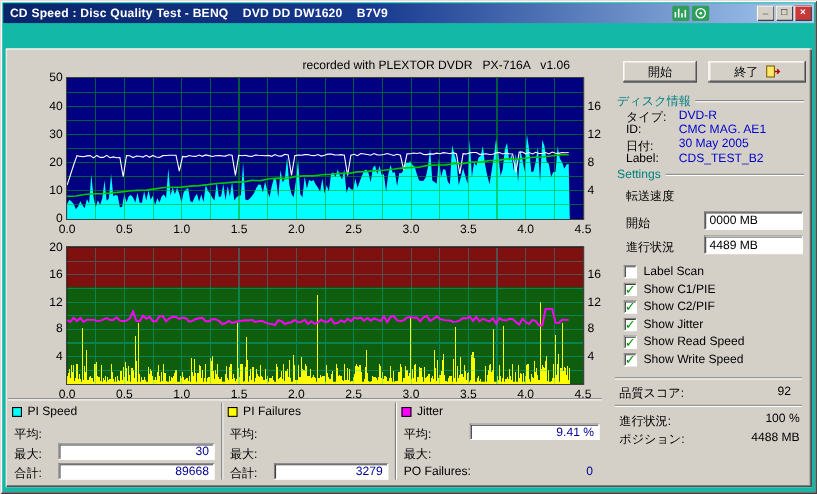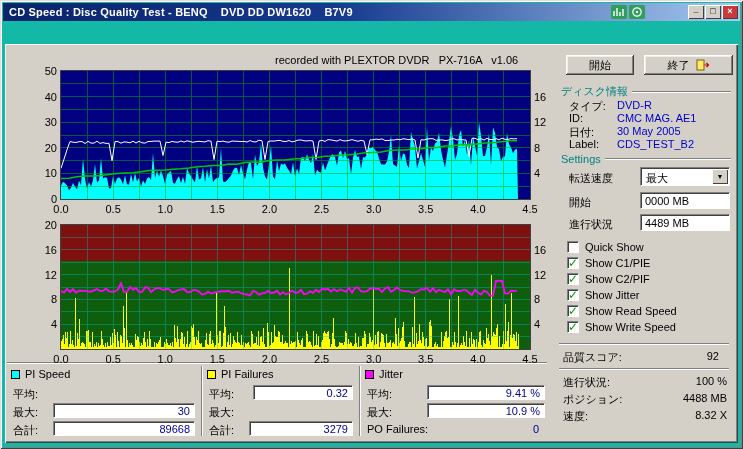--- a/index.html
+++ b/index.html
@@ -144,21 +144,20 @@
     </div>
     <div class="vdiv" style="left:196px;top:322px;height:70px"></div>
 
     <div class="stat-panel" style="left:200px;top:322px;width:150px">
       <div class="stat-head">
         <span class="swatch" style="background: rgb(255, 255, 0);"></span>
         <span class="stat-title">PI Failures</span>
       </div>
       <div class="stat-row" style="top:19px">
         <span class="stat-label">平均:</span>
-        <span class="stat-field" style="left:48px">0.32</span>
       </div>
       <div class="stat-row" style="top:37px">
         <span class="stat-label">最大:</span>
       </div>
       <div class="stat-row" style="top:55px">
         <span class="stat-label">合計:</span>
         <span class="stat-field" style="left:44px">3279</span>
       </div>
     </div>
     <div class="vdiv" style="left:354px;top:322px;height:70px"></div>
@@ -167,21 +166,20 @@
       <div class="stat-head">
         <span class="swatch" style="background: rgb(255, 0, 255);"></span>
         <span class="stat-title">Jitter</span>
       </div>
       <div class="stat-row" style="top:19px">
         <span class="stat-label">平均:</span>
         <span class="stat-field" style="left:64px">9.41 %</span>
       </div>
       <div class="stat-row" style="top:37px">
         <span class="stat-label">最大:</span>
-        <span class="stat-field" style="left:64px">10.9 %</span>
       </div>
       <div class="stat-row" style="top:55px">
         <span class="stat-label">PO Failures:</span>
         <span class="stat-plain">0</span>
       </div>
     </div>
 
     <div class="right-panel">
       <button class="btn" style="left:9px;top:7px;width:68px">
         <span>開始</span>
@@ -215,37 +213,33 @@
         <span class="iv">CDS_TEST_B2</span>
       </div>
 
       <div class="sect-head" style="top:105px">
         <span>Settings</span>
           <i></i>
       </div>
       <div class="info-row" style="top:123px">
         <span class="il">転送速度</span>
       </div>
-      <div class="combo" style="left:83px;top:119px;width:90px">
-        <span class="combo-val">最大</span>
-        <span class="combo-btn">▼</span>
-      </div>
       <div class="info-row" style="top:147px">
         <span class="il">開始</span>
       </div>
       <div class="field" style="left:83px;top:144px;width:90px">0000 MB</div>
       <div class="info-row" style="top:169px">
         <span class="il">進行状況</span>
       </div>
       <div class="field" style="left:83px;top:166px;width:90px">4489 MB</div>
 
       <div id="checkbox-list" style="position:absolute;inset:0">
           <div class="cb-row" style="top: 193px;">
             <span class="cb"></span>
-            <span class="cb-label">Quick Show</span>
+            <span class="cb-label">Label Scan</span>
           </div>
           <div class="cb-row" style="top: 209px;">
             <span class="cb">✓</span>
             <span class="cb-label">Show C1/PIE</span>
           </div>
           <div class="cb-row" style="top: 225px;">
             <span class="cb">✓</span>
             <span class="cb-label">Show C2/PIF</span>
           </div>
           <div class="cb-row" style="top: 241px;">
@@ -268,24 +262,20 @@
         <span class="sv">92</span>
       </div>
       <div class="hdiv" style="left:2px;top:320px;width:170px"></div>
       <div class="status-row" style="top:327px">
         <span class="sl">進行状況:</span>
         <span class="sv2">100 %</span>
       </div>
       <div class="status-row" style="top:344px">
         <span class="sl">ポジション:</span>
         <span class="sv2">4488 MB</span>
-      </div>
-      <div class="status-row" style="top:361px">
-        <span class="sl">速度:</span>
-        <span class="sv2">8.32 X</span>
       </div>
     </div>
 
   <span class="tick" style="left: 24px; top: 21px; width: 28px; text-align: right;">50</span>
       <span class="tick" style="left: 24px; top: 46.6px; width: 28px; text-align: right;">40</span>
       <span class="tick" style="left: 24px; top: 72.2px; width: 28px; text-align: right;">30</span>
       <span class="tick" style="left: 24px; top: 97.8px; width: 28px; text-align: right;">20</span>
       <span class="tick" style="left: 24px; top: 123.4px; width: 28px; text-align: right;">10</span>
       <span class="tick" style="left: 24px; top: 149px; width: 28px; text-align: right;">0</span>
       <span class="tick" style="left: 529px; top: 46.6px; width: 22px; text-align: left;">16</span>

